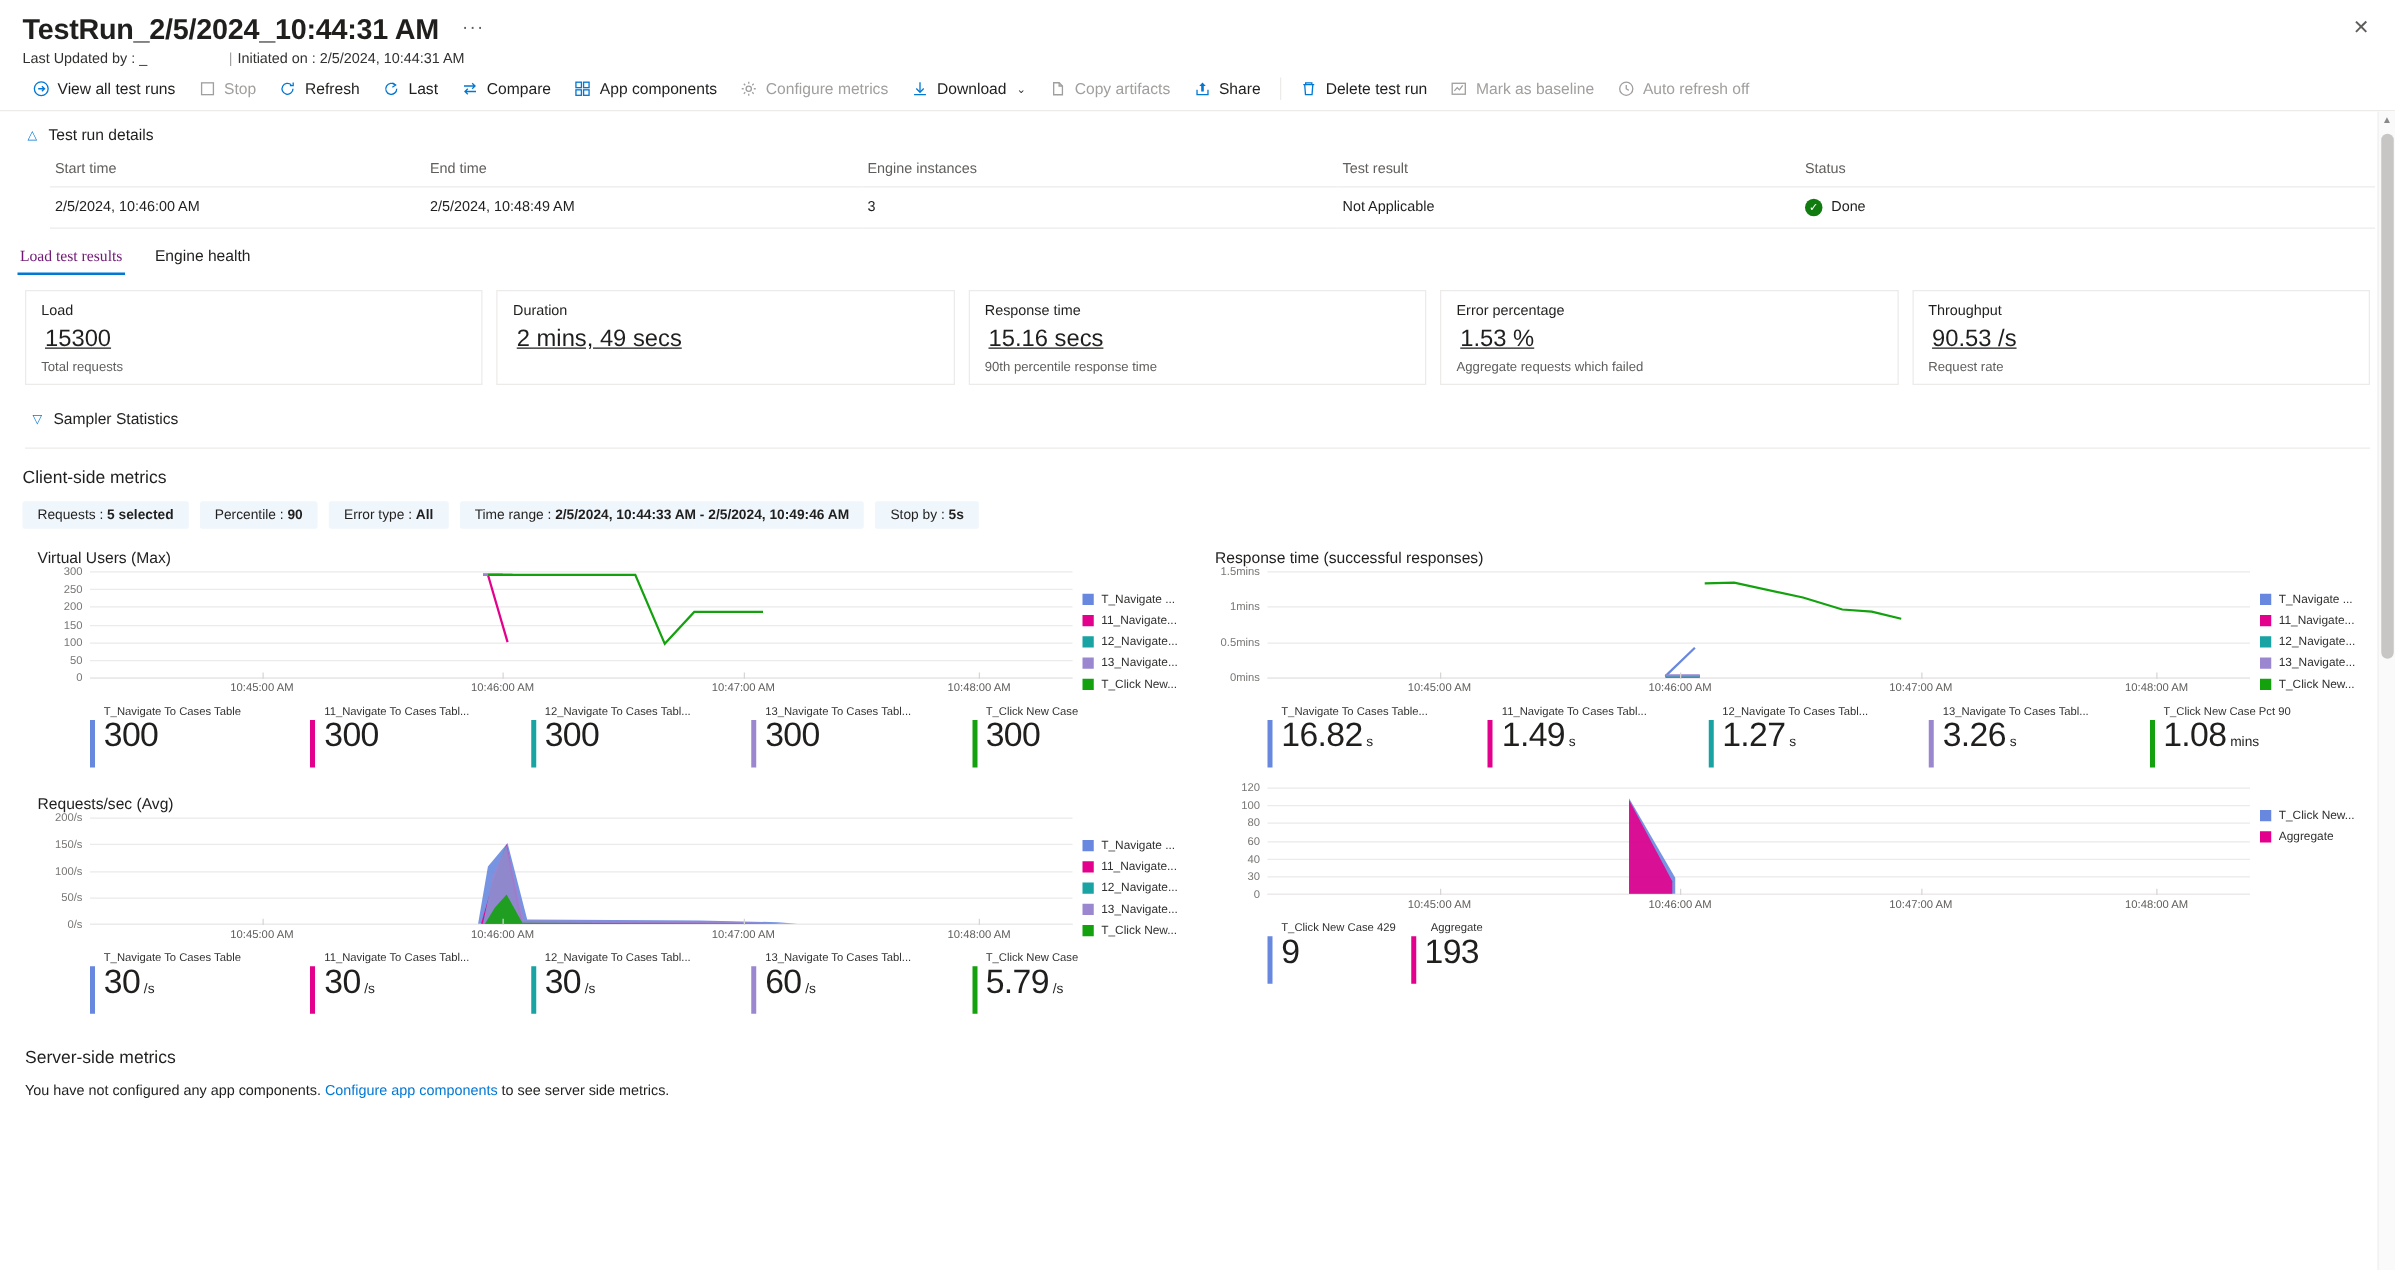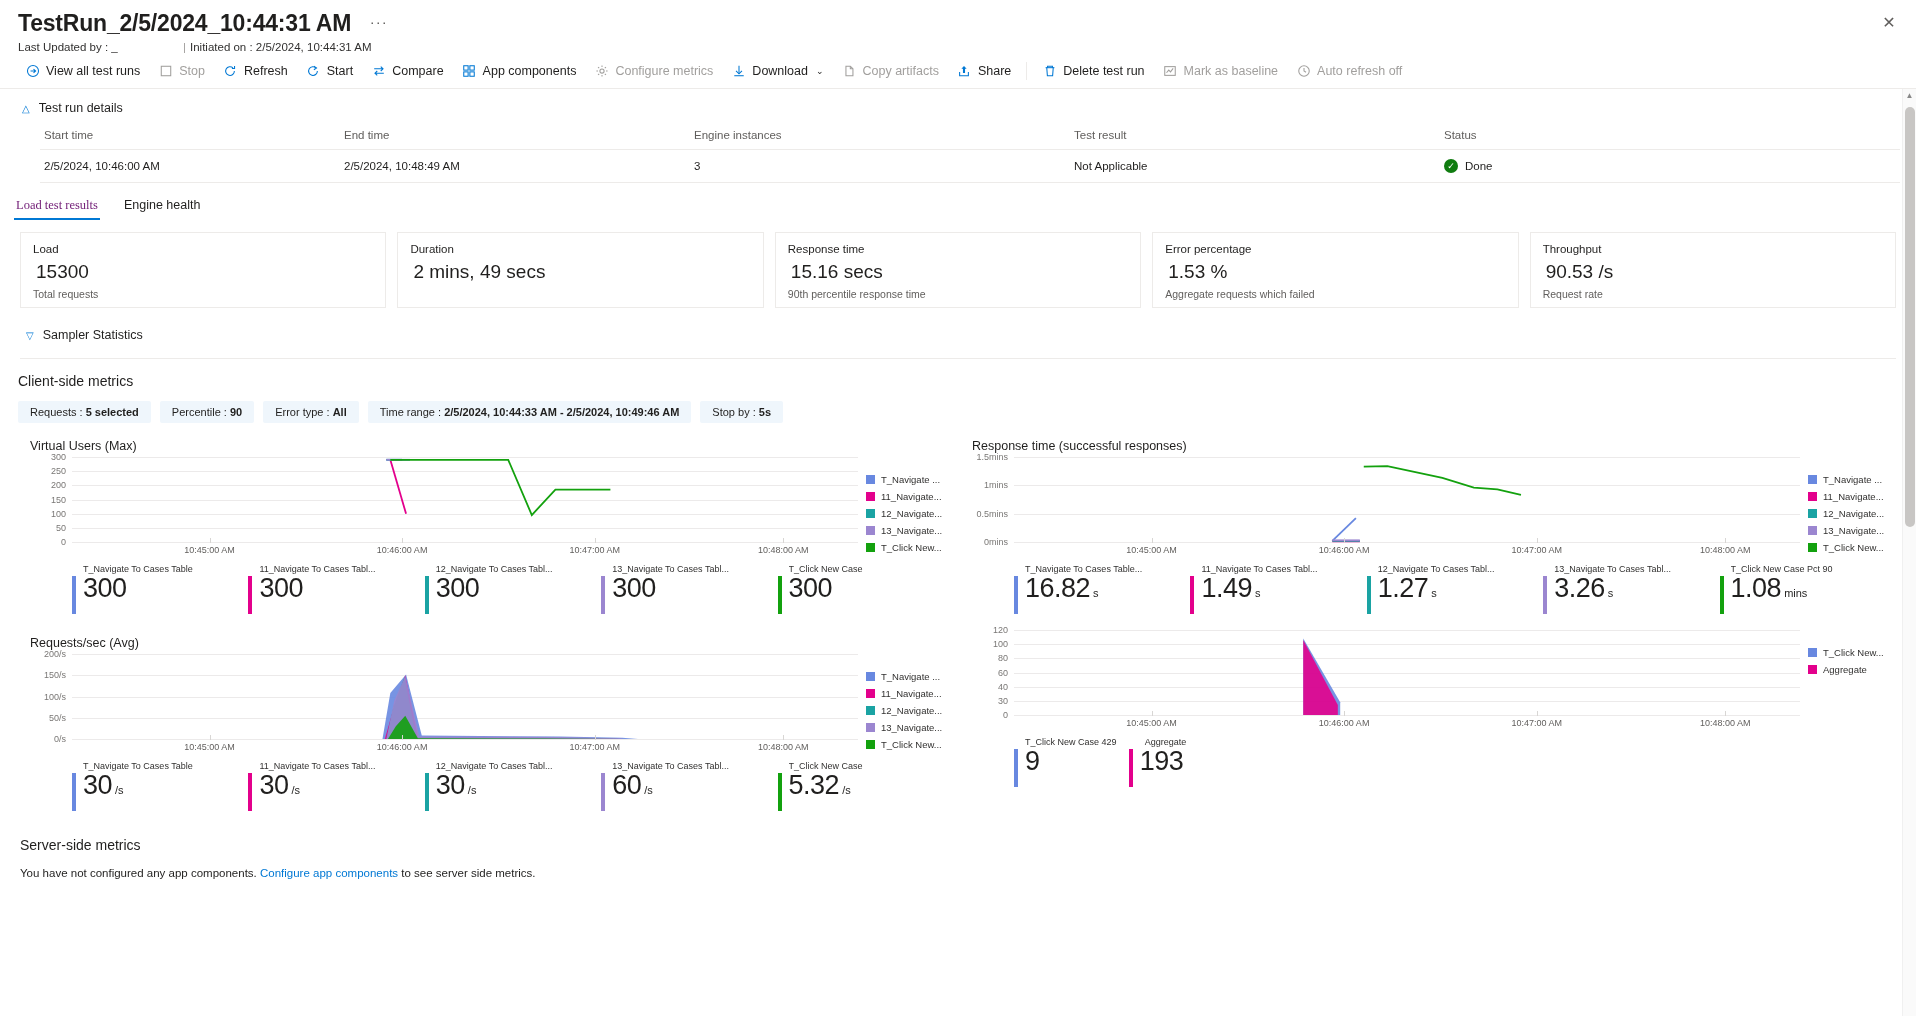--- a/index.html
+++ b/index.html
@@ -93,21 +93,21 @@
   }
 
   
   .blk-title { font-size: 14px; color:#201f1e; padding: 14px 0 0 18px; }
   .stats-row { display:flex; gap: 11px; padding: 12px 20px 0 20px; }
   .stat-card {
     flex: 1; border: 1px solid #edebe9; background:#fff; height: 76px;
     padding: 10px 12px; position: relative;
   }
   .stat-label { font-size: 11.5px; color:#201f1e; }
-  .stat-value { font-size: 19px; color:#201f1e; margin-top: 6px; margin-left: 3px; }
+  .stat-value { font-size: 19px; color:#201f1e; margin-top: 6px; margin-left: 3px; text-decoration: underline; }
   .stat-sub { font-size: 10.5px; color:#605e5c; position:absolute; bottom: 7px; left: 12px; }
 
   .sampler {
     display:flex; align-items:center; gap:9px;
     padding: 20px 0 0 26px; font-size: 12.5px; cursor:pointer;
   }
 
   .hr { height:1px; background:#edebe9; margin: 16px 20px 0 20px; }
 
   
@@ -210,21 +210,21 @@
         </span>
         <span>Refresh</span>
       </div>
       <div class="cmd">
         <span class="ic">
           <svg viewBox="0 0 16 16" width="14" height="14" fill="none" stroke="currentColor" stroke-width="1.2">
             <path d="M11.6 4.6A5 5 0 1 0 13 8"></path>
             <path d="M9 2.6l3 2-3 2"></path>
           </svg>
         </span>
-        <span>Start</span>
+        <span>Last</span>
       </div>
       <div class="cmd">
         <span class="ic">
           <svg viewBox="0 0 16 16" width="14" height="14" fill="none" stroke="currentColor" stroke-width="1.2">
             <path d="M2.5 5.5h10M10 3l2.6 2.5L10 8"></path>
             <path d="M13.5 10.5h-10M6 8l-2.6 2.5L6 13"></path>
           </svg>
         </span>
         <span>Compare</span>
       </div>
@@ -669,21 +669,21 @@
                 <span class="bar" style="background:#9b86d0"></span>
                 <span class="txt">
                   <div class="t-name">13_Navigate To Cases Tabl...</div>
                   <div><span class="t-val">60</span><span class="t-unit">/s</span></div>
                 </span>
               </div>
               <div class="tile">
                 <span class="bar" style="background:#13a10e"></span>
                 <span class="txt">
                   <div class="t-name">T_Click New Case</div>
-                  <div><span class="t-val">5.32</span><span class="t-unit">/s</span></div>
+                  <div><span class="t-val">5.79</span><span class="t-unit">/s</span></div>
                 </span>
               </div>
             </div>
           </div>
           <div class="chart-cell">
             <div class="chart-body">
               <div class="plot-wrap">
                 <div class="plot">
                   <div class="gridline" style="top:100%"></div>
                   <div class="ytick" style="top:100%">0</div>

